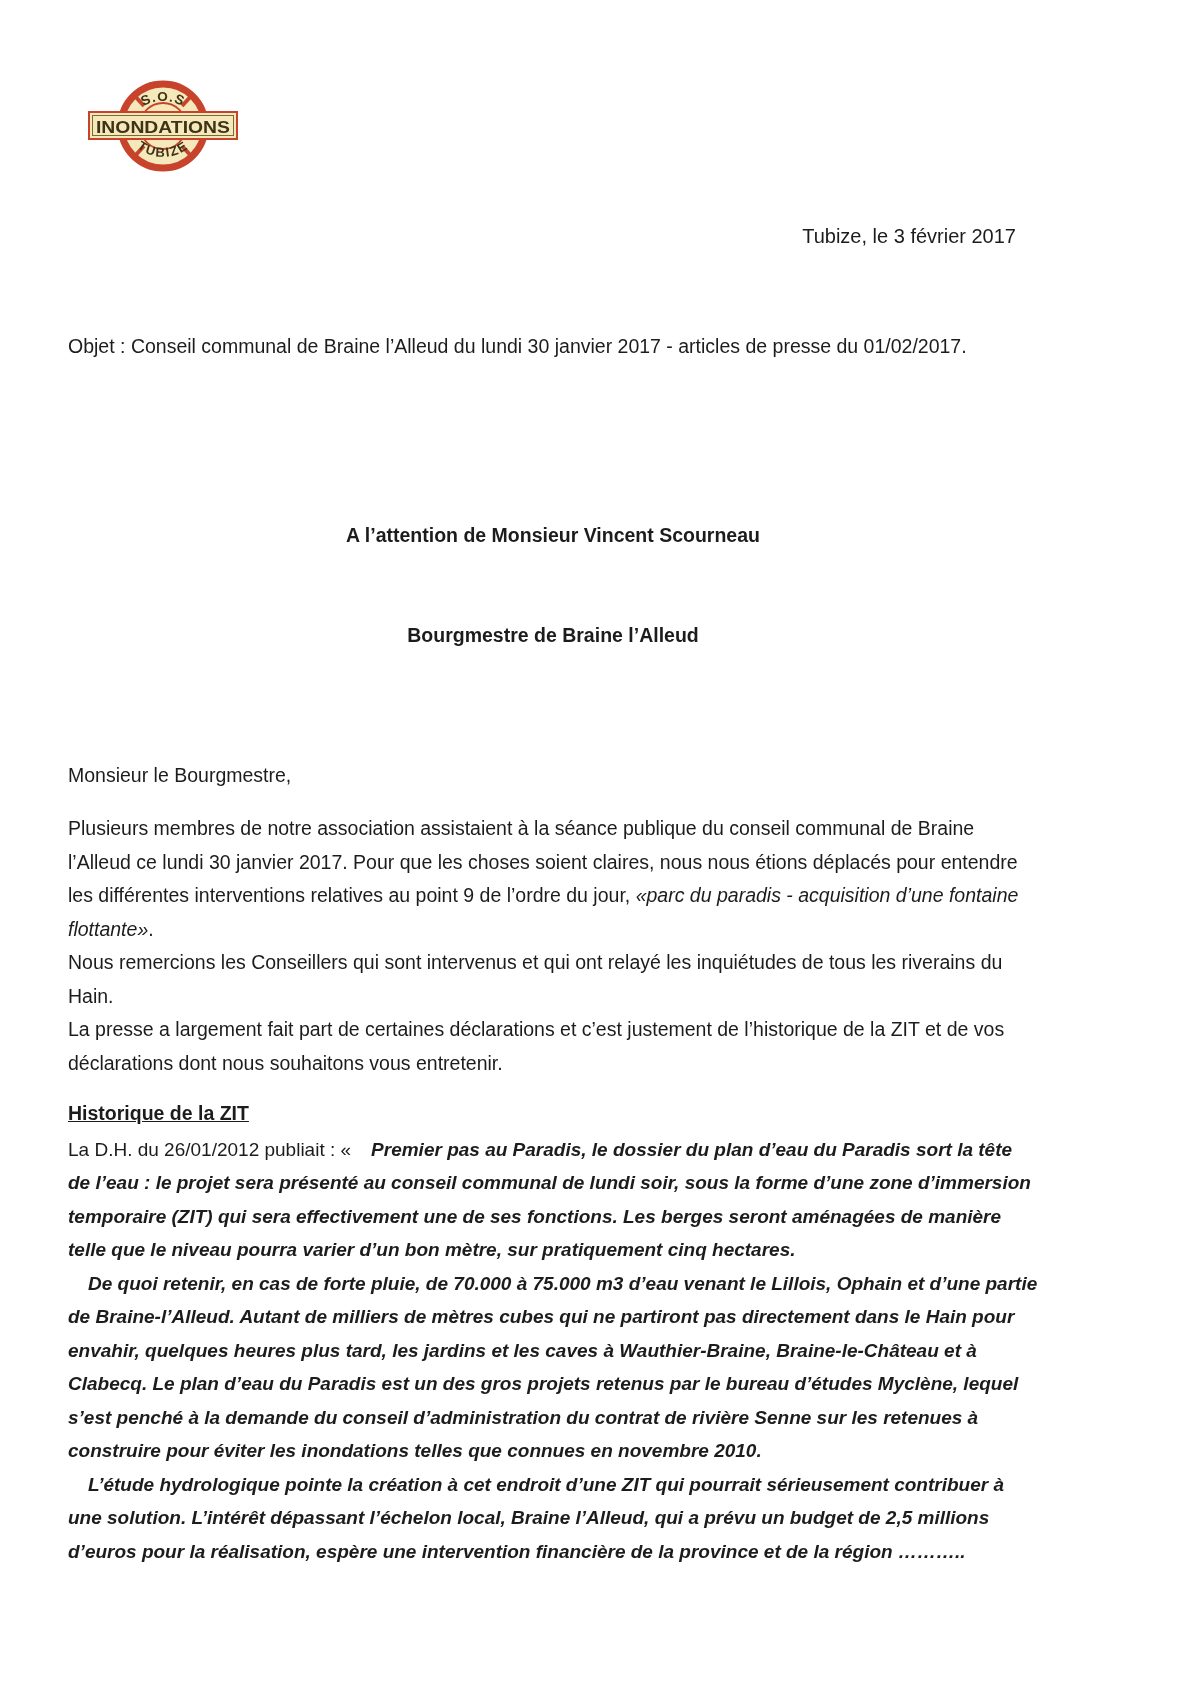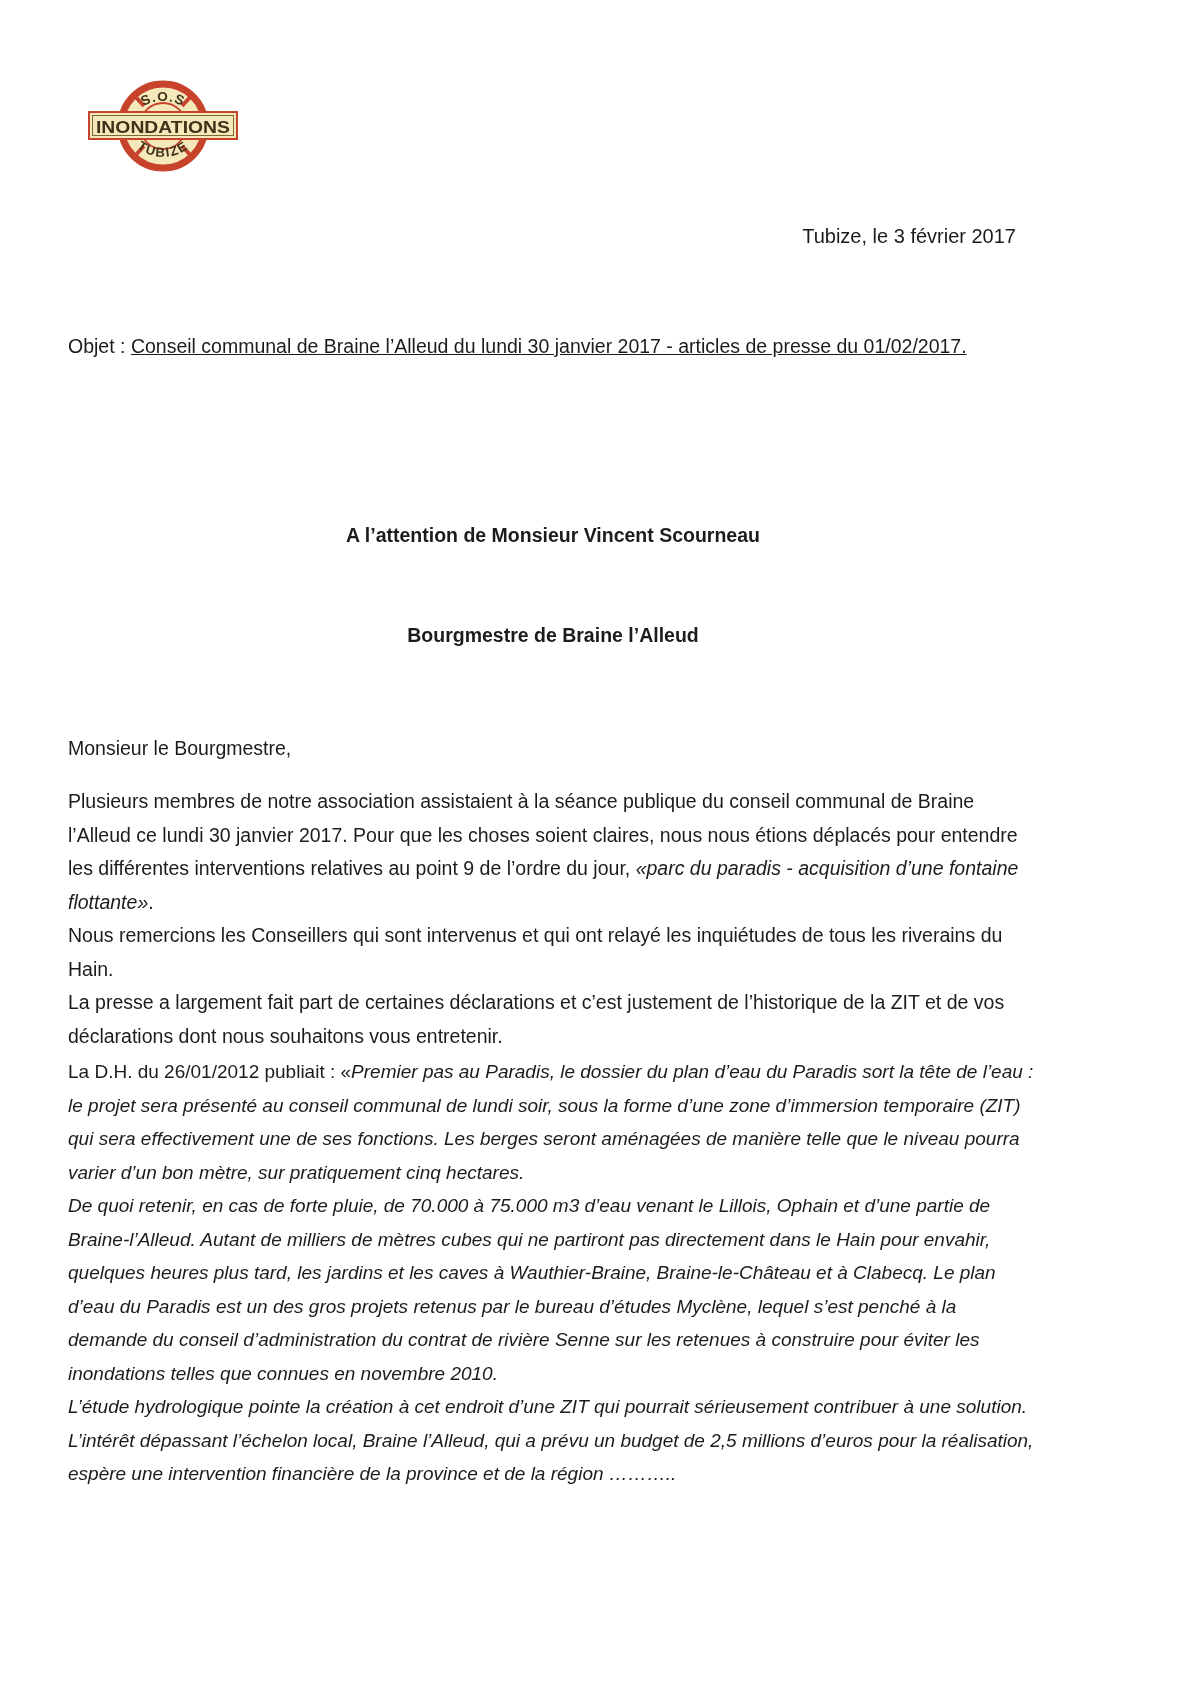--- a/index.html
+++ b/index.html
@@ -24,32 +24,32 @@
   }
   
   .txt { font-size:19.5px; line-height:33.5px; white-space:pre-wrap; }
   .date-line {
     margin-top:46px;
     text-align:right;
     padding-right:22px;
     font-size:20px; line-height:33px;
   }
   .subject { margin-top:77px; }
-  .subject .u { text-decoration:underline; }
+  .subject .u { }
   .recipient { margin-top:88px; font-weight:bold;text-align:center; }
-  .salutation { margin-top:12px; }
+  .salutation { margin-top:39px; }
   .p1 { margin-top:20px; }
   .it { font-style:italic; }
   .heading {
     margin-top:17px;
     font-weight:bold; text-decoration:underline;
     font-size:19.5px; line-height:33.5px;
   }
   .quote { margin-top:2px; font-size:19px; }
-  .bi { font-weight:normal; font-style:italic; }
+  .bi { font-weight:bold; font-style:italic;margin-left:20px; }
 </style>
 </head>
 <body>
 
 <div class="page">
 
   <svg class="logo" viewBox="0 0 150 96">
     <defs>
       <path id="arc-top" d="M 42 42 A 38 38 0 0 1 108 42"></path>
       <path id="arc-bottom" d="M 40 60 A 42 42 0 0 0 110 60"></path>
@@ -87,16 +87,17 @@
   </div>
 
   <p class="txt salutation">Monsieur le Bourgmestre,</p>
 
   <p class="txt p1"><span>Plusieurs membres de notre association assistaient à la séance publique du conseil communal de Braine l’Alleud ce lundi 30 janvier 2017. Pour que les choses soient claires, nous nous étions déplacés pour entendre les différentes interventions relatives au point 9 de l’ordre du jour, </span><span class="it">«parc du paradis - acquisition d’une fontaine flottante»</span><span>.</span></p>
 
   <p class="txt">Nous remercions les Conseillers qui sont intervenus et qui ont relayé les inquiétudes de tous les riverains du Hain.</p>
 
   <p class="txt">La presse a largement fait part de certaines déclarations et c’est justement de l’historique de la ZIT et de vos déclarations dont nous souhaitons vous entretenir.</p>
 
+  <p class="heading">Historique de la ZIT</p>
 
   <p class="txt quote"><span>La D.H. du 26/01/2012 publiait : «</span><span class="bi">Premier pas au Paradis, le dossier du plan d’eau du Paradis sort la tête de l’eau : le projet sera présenté au conseil communal de lundi soir, sous la forme d’une zone d’immersion temporaire (ZIT) qui sera effectivement une de ses fonctions. Les berges seront aménagées de manière telle que le niveau pourra varier d’un bon mètre, sur pratiquement cinq hectares.</span><br><span class="bi">De quoi retenir, en cas de forte pluie, de 70.000 à 75.000 m3 d’eau venant le Lillois, Ophain et d’une partie de Braine-l’Alleud. Autant de milliers de mètres cubes qui ne partiront pas directement dans le Hain pour envahir, quelques heures plus tard, les jardins et les caves à Wauthier-Braine, Braine-le-Château et à Clabecq. Le plan d’eau du Paradis est un des gros projets retenus par le bureau d’études Myclène, lequel s’est penché à la demande du conseil d’administration du contrat de rivière Senne sur les retenues à construire pour éviter les inondations telles que connues en novembre 2010.</span><br><span class="bi">L’étude hydrologique pointe la création à cet endroit d’une ZIT qui pourrait sérieusement contribuer à une solution. L’intérêt dépassant l’échelon local, Braine l’Alleud, qui a prévu un budget de 2,5 millions d’euros pour la réalisation, espère une intervention financière de la province et de la région ………..</span></p>
 
 </div>
 
 </body></html>

